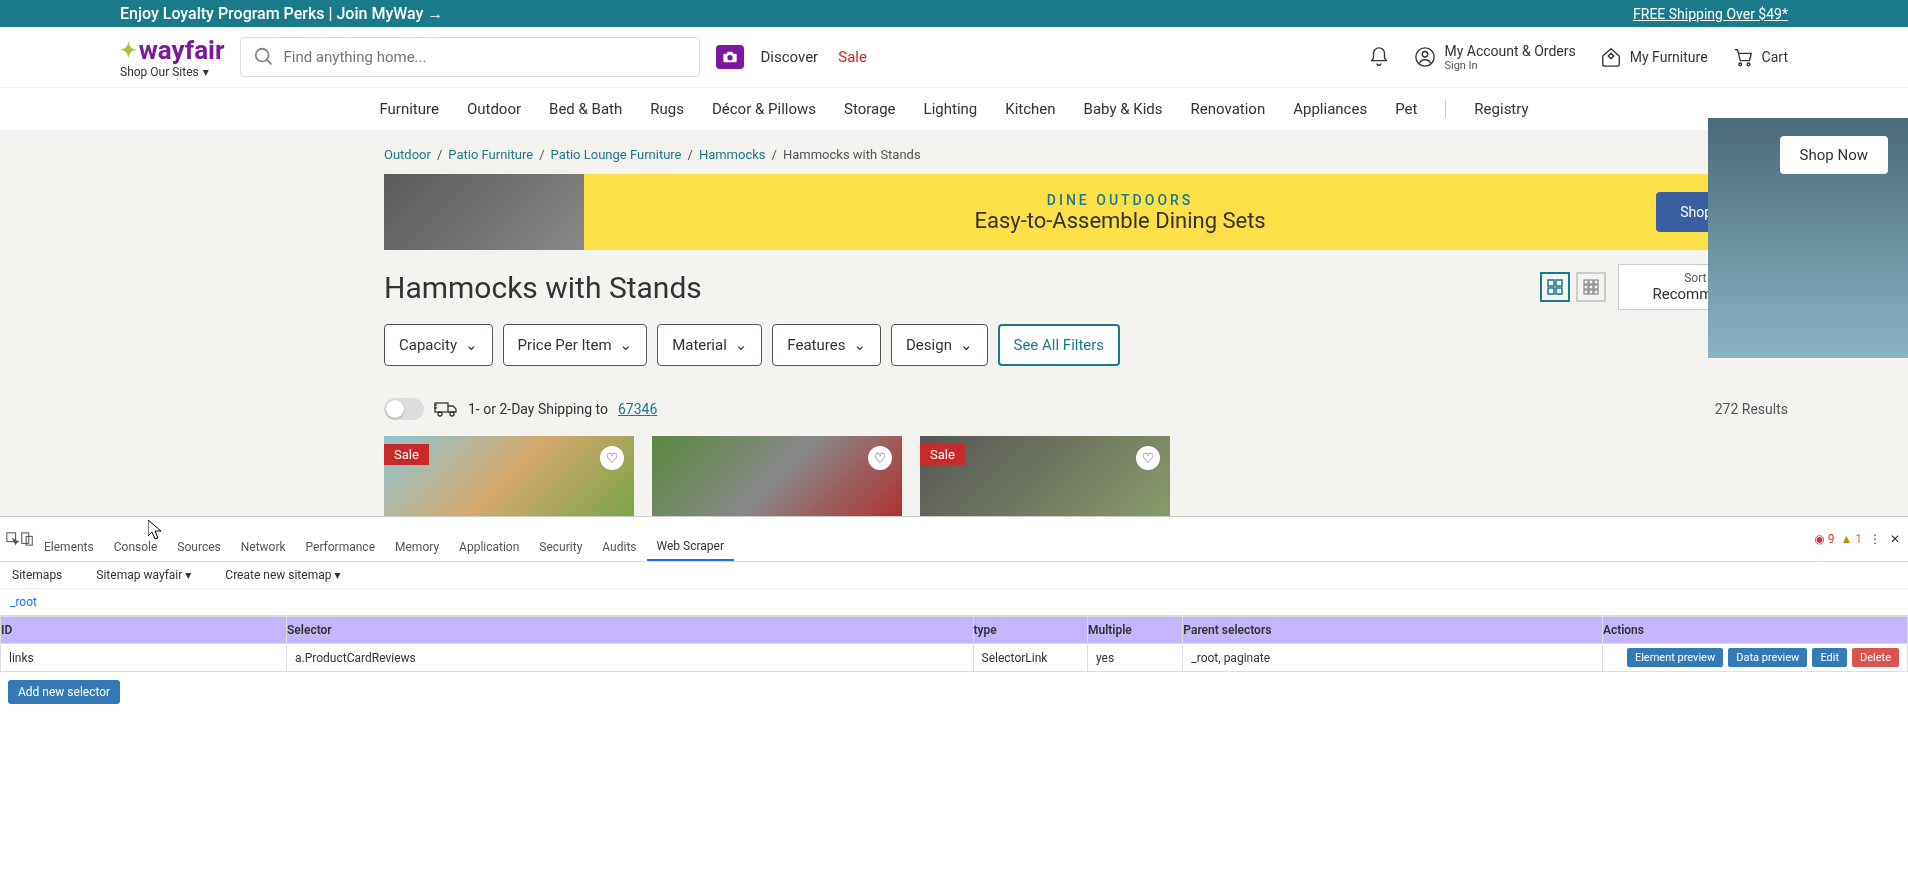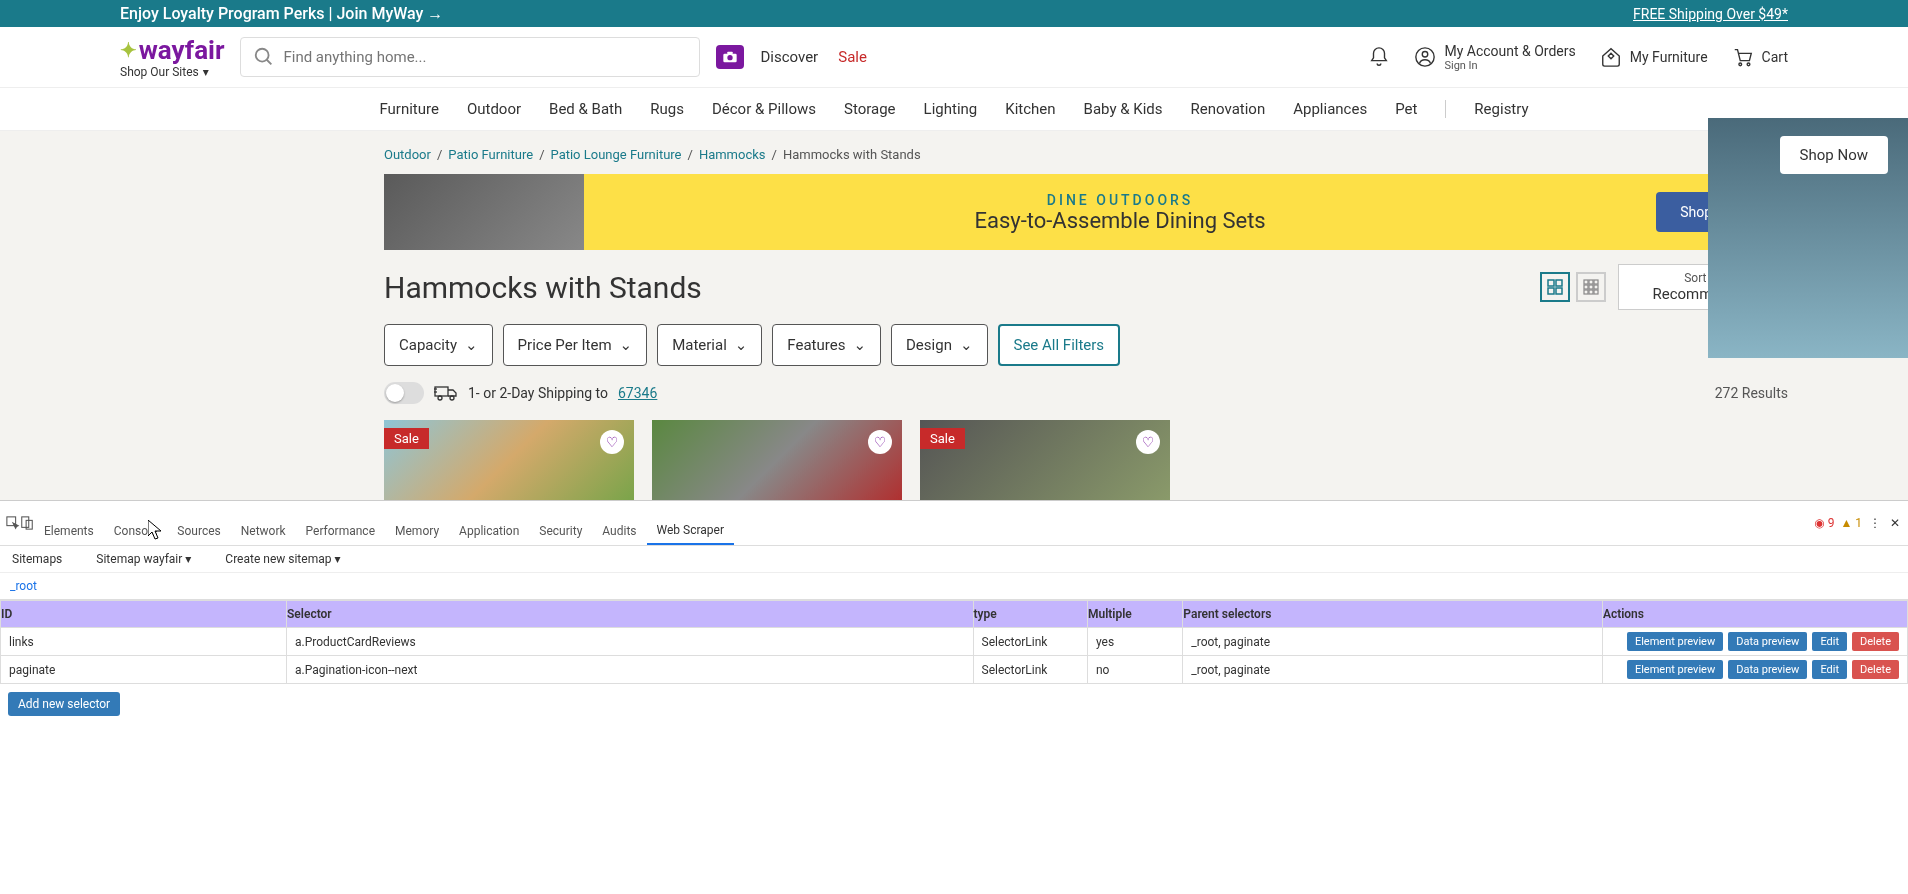--- a/index.html
+++ b/index.html
@@ -50,21 +50,21 @@
 .view-btn.active { border-color: #1a7a8a; color: #1a7a8a; }
 .sort-by { border: 1px solid #ccc; background: #fff; padding: 6px 14px; width: 170px; display: flex; flex-direction: column; position: relative; cursor: pointer; text-align: center; }
 .sort-by .lbl { font-size: 12px; color: #555; }
 .sort-by .val { font-size: 15px; }
 .sort-by .chev { position: absolute; right: 10px; top: 14px; }
 
 .filters-row { display: flex; gap: 10px; padding-bottom: 16px; }
 .filter-pill { background: #fff; border: 1px solid #555; border-radius: 4px; padding: 10px 14px; display: flex; align-items: center; gap: 8px; cursor: pointer; font-size: 15px; }
 .see-all { border: 2px solid #1a7a8a; color: #1a7a8a; }
 
-.shipping-row { display: flex; align-items: center; gap: 10px; padding-bottom: 16px; }
+.shipping-row { display: flex; align-items: center; gap: 10px; padding-bottom: 16px; margin-top: 16px; }
 .toggle { width: 40px; height: 22px; background: #ddd; border-radius: 11px; position: relative; }
 .toggle::after { content: ''; position: absolute; width: 18px; height: 18px; background: #fff; border-radius: 50%; top: 2px; left: 2px; box-shadow: 0 1px 2px rgba(0,0,0,.3); }
 .shipping-row a { color: #1a7a8a; text-decoration: underline; }
 .results-count { margin-left: auto; color: #555; }
 
 .products { display: flex; gap: 18px; }
 .product-card { flex: 0 0 250px; background: #fff; position: relative; height: 80px; overflow: hidden; }
 .sale-badge { position: absolute; top: 8px; left: 0; background: #c72a2a; color: #fff; padding: 3px 10px; font-size: 13px; z-index: 2; }
 .fav { position: absolute; top: 10px; right: 10px; width: 24px; height: 24px; border-radius: 50%; background: #fff; display: flex; align-items: center; justify-content: center; color: #7b189f; z-index: 2; cursor: pointer; }
 .pimg { width: 100%; height: 100%; }
@@ -371,33 +371,20 @@
         <td>SelectorLink</td>
         <td>yes</td>
         <td>_root, paginate</td>
         <td class="actions-cell">
           <span class="abtn blue">Element preview</span>
           <span class="abtn blue">Data preview</span>
           <span class="abtn blue">Edit</span>
           <span class="abtn red">Delete</span>
         </td>
       </tr>
-      <tr>
-        <td>paginate</td>
-        <td>a.Pagination-icon--next</td>
-        <td>SelectorLink</td>
-        <td>no</td>
-        <td>_root, paginate</td>
-        <td class="actions-cell">
-          <span class="abtn blue">Element preview</span>
-          <span class="abtn blue">Data preview</span>
-          <span class="abtn blue">Edit</span>
-          <span class="abtn red">Delete</span>
-        </td>
-      </tr>
     </tbody>
   </table>
 
   <div class="add-new">Add new selector</div>
 </div>
 
 <div class="cursor-overlay">
   <svg width="14" height="20" viewBox="0 0 14 20">
       <path d="M0 0l0 16 4-4 3 7 3-1-3-7 6 0z" fill="#fff" stroke="#000" stroke-width="1"></path>
     </svg>

